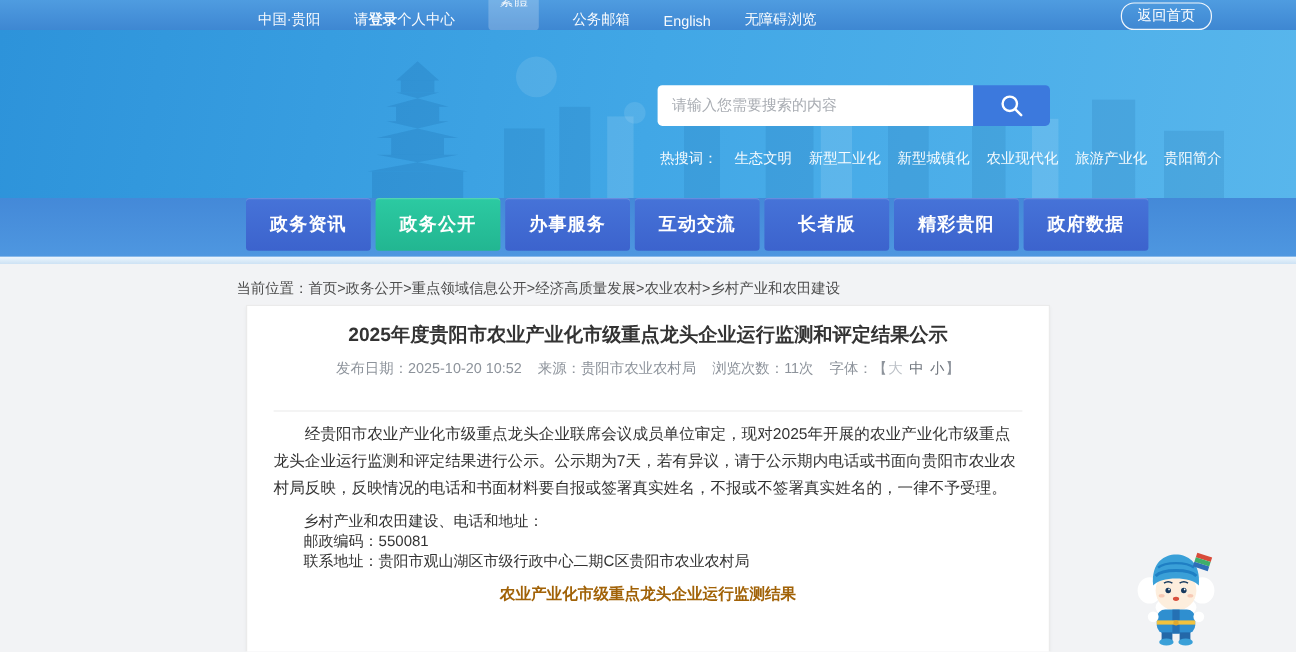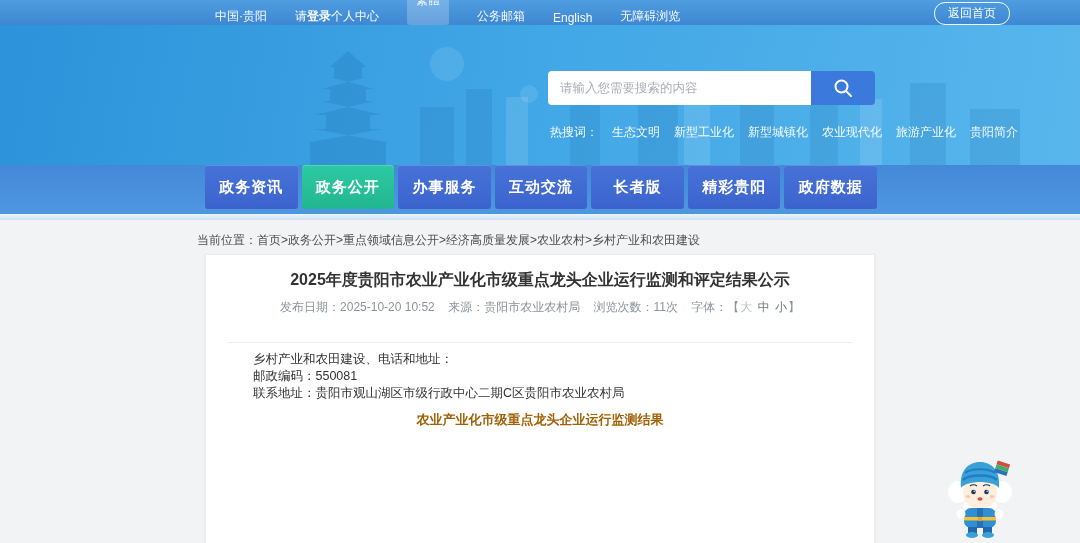--- a/index.html
+++ b/index.html
@@ -36,21 +36,21 @@
   .search-btn { width:64px; border:none; background:#3c79dd; border-radius:0 4px 4px 0;
     display:flex; align-items:center; justify-content:center; cursor:pointer; }
 
   .hotwords { position:absolute; left:550px; top:99px; display:flex; gap:14px;
     font-size:12px; color:rgba(255,255,255,.95); white-space:nowrap; }
   .hotwords a { color:inherit; text-decoration:none; cursor:pointer; }
 
   
   .navwrap { position:absolute; top:165px; left:0; width:1080px; height:49px;
     background:linear-gradient(180deg,#4489d8,#4e97e0); }
-  .navrow { position:absolute; left:205px; top:0; width:672px; display:flex; gap:4px; }
+  .navrow { position:absolute; left:205px; top:0; width:752px; display:flex; gap:4px; }
   .nav-btn { flex:1; height:44px; display:flex; align-items:center; justify-content:center;
     color:#fff; font-size:15px; font-weight:bold; letter-spacing:1px;
     background:linear-gradient(180deg,#4673d8,#3c63cd); border-radius:3px; cursor:pointer;
     box-shadow:inset 0 1px 0 rgba(255,255,255,.18); }
   .nav-btn.active { background:linear-gradient(180deg,#2ccaa2,#22b691); }
   .substrip { position:absolute; top:214px; left:0; width:1080px; height:6px;
     background:linear-gradient(180deg,#ecf5fd,#cde2f4); }
 
   
   .page { position:absolute; top:220px; left:0; width:1080px; height:323px; background:#f2f3f5; }
@@ -166,20 +166,21 @@
     <div class="article-title">2025年度贵阳市农业产业化市级重点龙头企业运行监测和评定结果公示</div>
 
     <div class="meta">
       <span class="seg">发布日期：2025-10-20 10:52</span>
       <span class="seg">来源：贵阳市农业农村局</span>
       <span class="seg">浏览次数：11次</span>
       <span class="seg"><span>字体：</span><span>【</span><span class="fs fs-big">大</span> <span class="fs fs-mid">中</span> <span class="fs fs-small">小</span><span>】</span></span>
     </div>
 
     <div class="body-text">
+      <p class="intro">经贵阳市农业产业化市级重点龙头企业联席会议成员单位审定，现对2025年开展的农业产业化市级重点龙头企业运行监测和评定结果进行公示。公示期为7天，若有异议，请于公示期内电话或书面向贵阳市农业农村局反映，反映情况的电话和书面材料要自报或签署真实姓名，不报或不签署真实姓名的，一律不予受理。</p>
       <p class="line">乡村产业和农田建设、电话和地址：</p>
       <p class="line">邮政编码：550081</p>
       <p class="line">联系地址：贵阳市观山湖区市级行政中心二期C区贵阳市农业农村局</p>
     </div>
 
     <div class="tbl-caption">农业产业化市级重点龙头企业运行监测结果</div>
 
   </div>
 </div>
 

